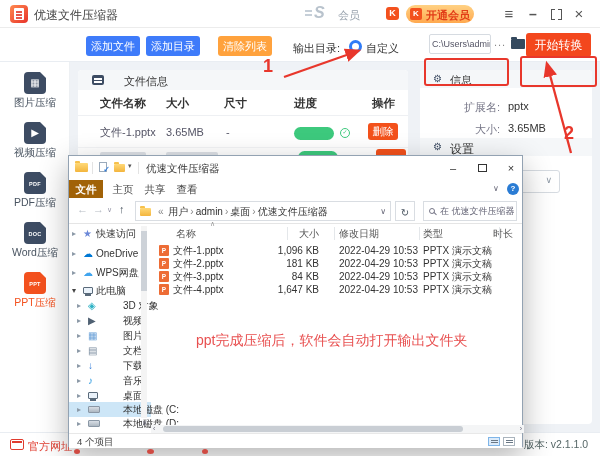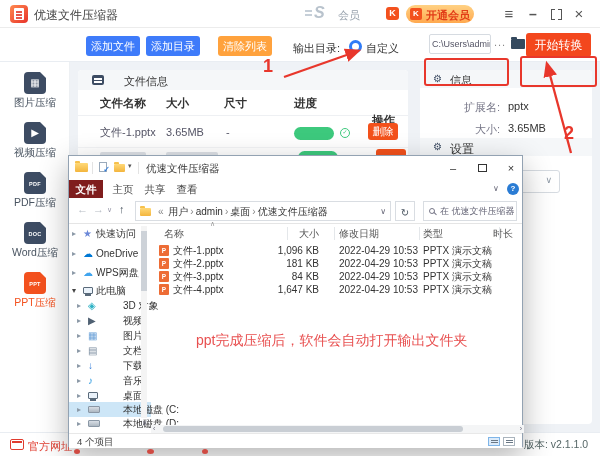--- a/index.html
+++ b/index.html
@@ -81,21 +81,21 @@
   .folder-y { position:absolute; width:13px; height:9px; background:linear-gradient(#ffd978,#f3b53d); border-radius:1px; }
   .folder-y::before { content:""; position:absolute; top:-2px; left:0; width:5px; height:2px; background:#f6c14c; border-radius:1px 1px 0 0; }
   .vsep { position:absolute; width:1px; height:12px; background:#e3e3e3; }
   .ic-doccheck { position:absolute; width:8px; height:10px; background:#fff; border:1px solid #9aaabb; }
   .ic-doccheck::after { content:"✓"; position:absolute; right:-4px; bottom:-3px; color:#2F7BD9; font-size:8px; font-weight:bold; }
   .caret-dn::before { content:"▾"; }
   .ex-ctl { position:absolute; top:4px; width:20px; height:16px; text-align:center; color:#333; font-size:11px; line-height:16px; }
   .ic-maxbox { position:absolute; top:8px; width:9px; height:8px; border:1.2px solid #333; }
   .ex-menubar { position:absolute; left:0; top:24px; right:0; height:18px; background:#fff; }
   .ex-tab { position:absolute; top:0; height:18px; font-size:10.5px; line-height:18px; text-align:center; color:#444; cursor:pointer; }
-  .ex-tab.active { background:#7f1d1d; color:#fff; font-weight:bold; }
+  .ex-tab.active { background:#a16207; color:#fff; font-weight:bold; }
   .help-btn { position:absolute; width:12px; height:12px; border-radius:50%; background:#2A7CD4; color:#fff; font-size:8px; font-weight:bold; text-align:center; line-height:12px; }
   .ex-addrbar { position:absolute; left:0; top:42px; right:0; height:26px; background:#fff; border-bottom:1px solid #e5e5e5; }
   .navg { position:absolute; top:5px; font-size:11px; color:#4a5560; }
   .navg.dim { color:#b6bcc4; }
   .boxfield { position:absolute; top:3px; height:20px; border:1px solid #d9dde2; background:#fff; }
   .crumb { font-size:10px; color:#333; line-height:18px; }
   .crumb-sep { color:#888; padding:0 2px; }
   .ic-search { position:absolute; left:5px; top:6px; width:6px; height:6px; border:1.1px solid #778; border-radius:50%; }
   .ic-search::after { content:""; position:absolute; width:4px; height:1.2px; background:#778; transform:rotate(45deg); right:-3px; bottom:-1px; }
 
@@ -202,21 +202,21 @@
   <div class="card" style="left:78px;top:70px;width:330px;height:354px;">
     <div class="card-head">
       <span class="listicon"></span>
       <span class="abs" style="left:46px;top:4px;font-size:11px;color:#333;">文件信息</span>
     </div>
     <div class="abs" style="left:0;top:20px;width:330px;height:26px;border-bottom:1px solid #eef0f3;">
       <span class="col-h" style="left:22px;">文件名称</span>
       <span class="col-h" style="left:88px;">大小</span>
       <span class="col-h" style="left:146px;">尺寸</span>
       <span class="col-h" style="left:216px;">进度</span>
-      <span class="col-h" style="left:294px;margin-top:17px;">操作</span>
+      <span class="col-h" style="left:294px;">操作</span>
     </div>
     <div class="abs" style="left:0;top:46px;width:330px;height:32px;border-bottom:1px solid #f3f4f6;">
       <span class="cellt" style="left:22px;top:9px;">文件-1.pptx</span>
       <span class="cellt" style="left:88px;top:9px;">3.65MB</span>
       <span class="cellt" style="left:148px;top:9px;">-</span>
       <span class="pill" style="left:216px;top:11px;width:40px;"></span>
       <span class="okdot" style="left:262px;top:12px;"></span>
       <span class="del-btn" style="left:290px;top:7px;">删除</span>
     </div>
     <div class="abs" style="left:0;top:78px;width:330px;height:30px;">
@@ -365,21 +365,21 @@
       <span class="chev chev-r"></span>
       <span class="tree-ic"><span class="ic-disk"></span></span>
       <span class="tree-lb">本地磁盘 (D:</span>
     </div>
     <div class="vscroll">
         <div class="thumb"></div>
       </div>
     <span class="sarrow" style="left:73px;top:263px;">∨</span>
 
     <span class="abs" style="left:141px;top:64px;font-size:7px;color:#999;">∧</span>
-    <span class="fl-h" style="left:95px;">名称</span>
+    <span class="fl-h" style="left:107px;">名称</span>
     <span class="fl-h" style="left:172px;width:78px;text-align:right;">大小</span>
     <span class="fl-h" style="left:270px;">修改日期</span>
     <span class="fl-h" style="left:354px;">类型</span>
     <span class="fl-h" style="left:424px;">时长</span>
     <span class="fl-sep" style="left:218px;"></span>
     <span class="fl-sep" style="left:265px;"></span>
     <span class="fl-sep" style="left:350px;"></span>
     <span class="fl-sep" style="left:430px;"></span>
 
     <div class="f-row" style="top:88px;">

